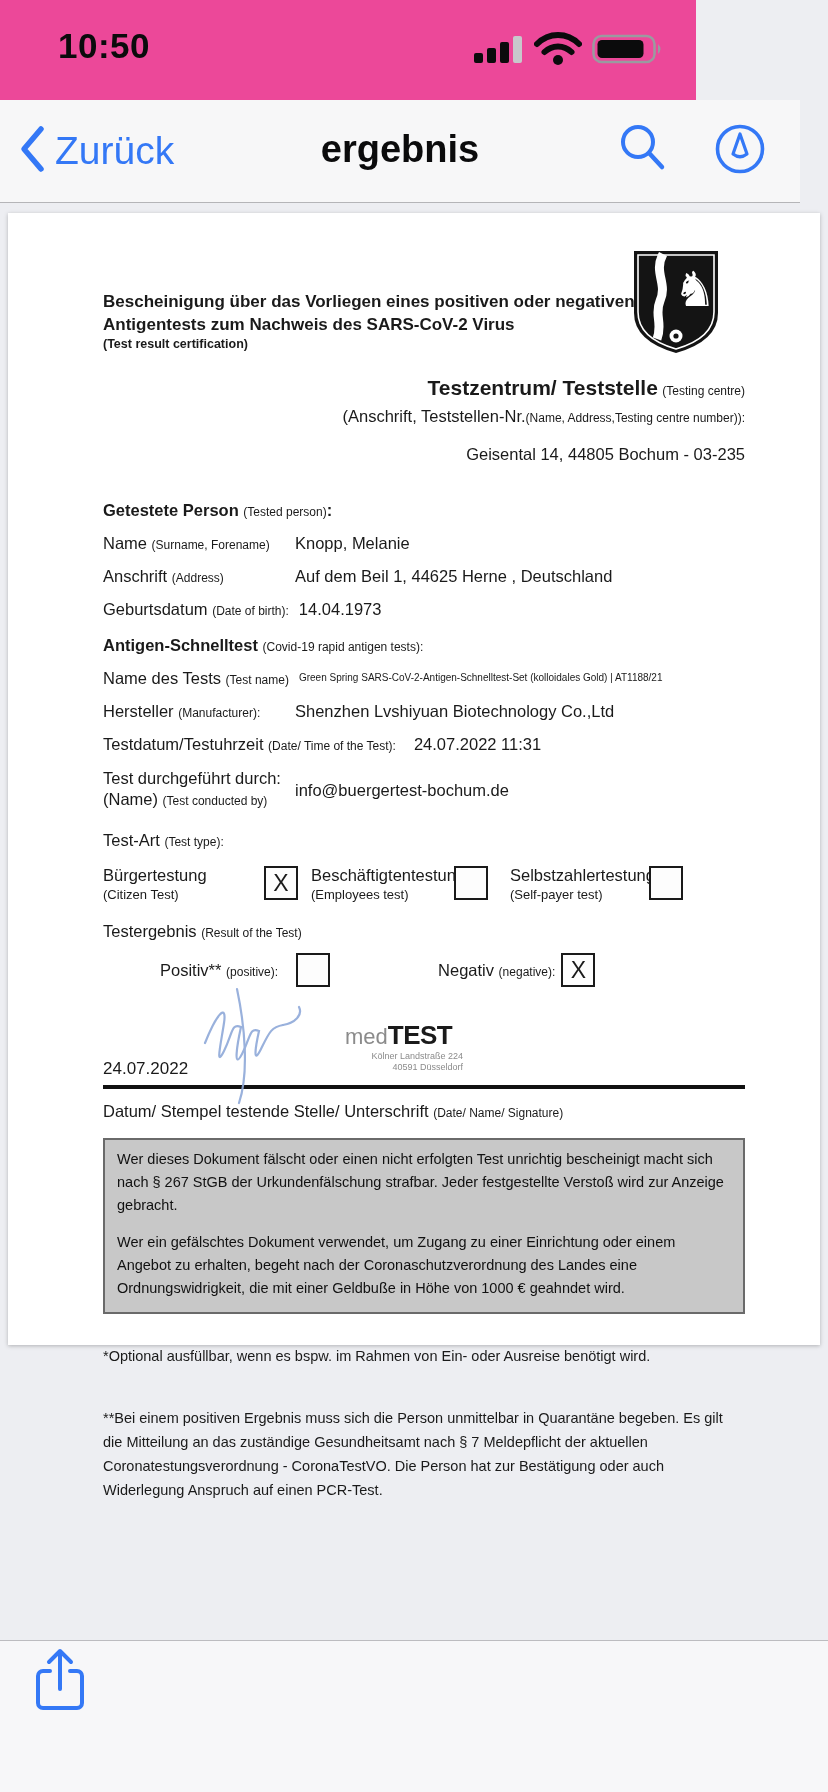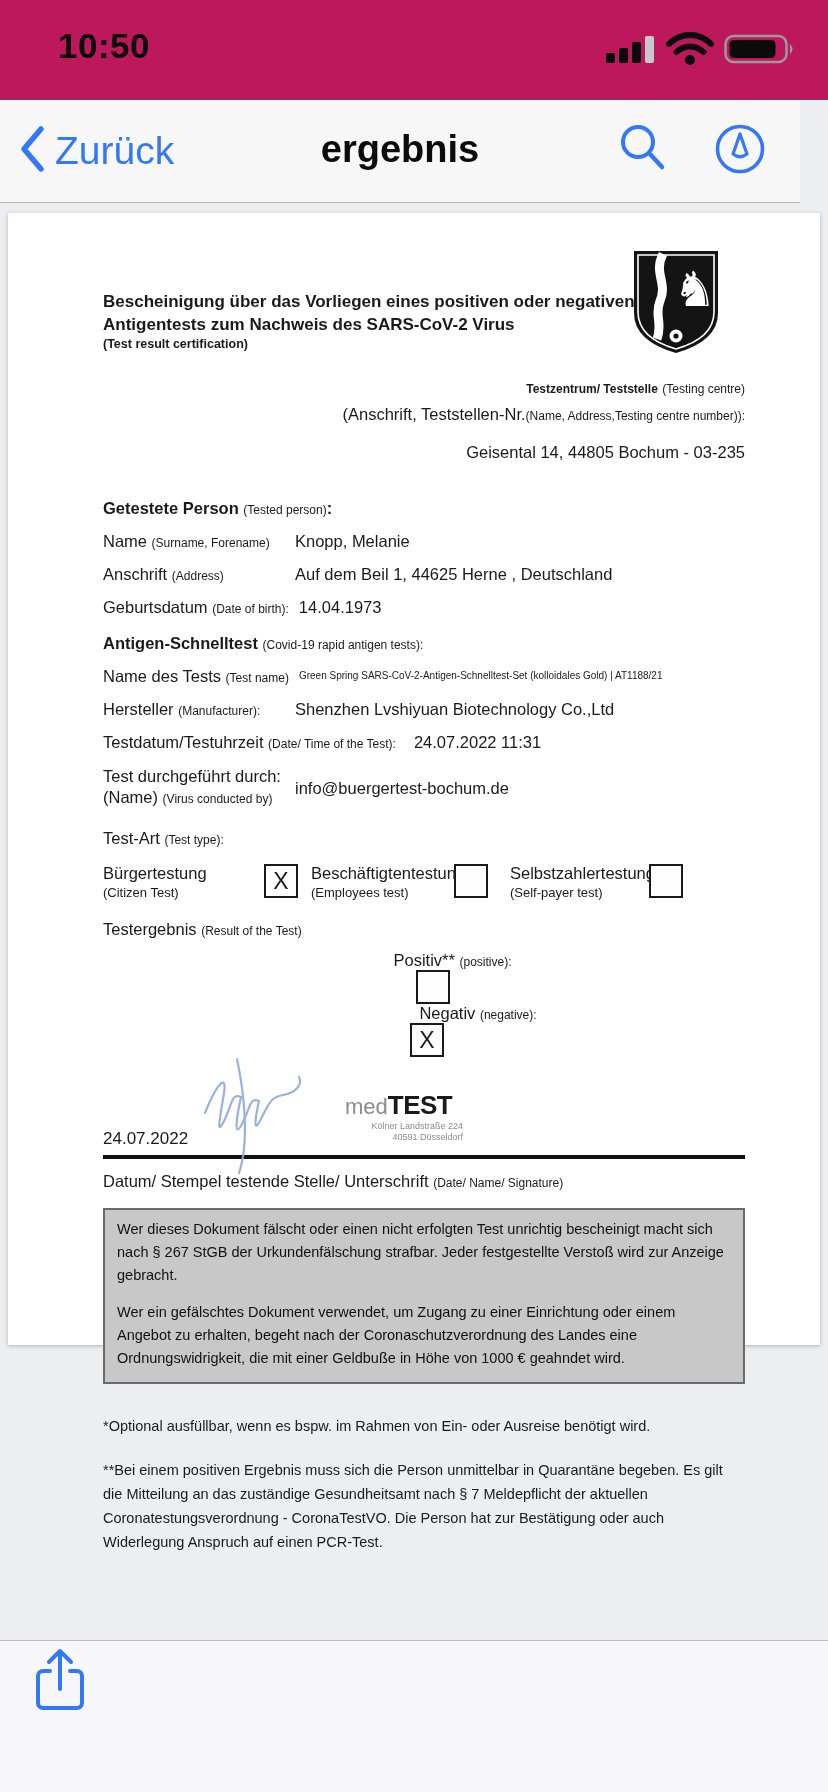--- a/index.html
+++ b/index.html
@@ -4,22 +4,22 @@
 <style>
   * { margin:0; padding:0; box-sizing:border-box; }
   html,body { background:#000; }
   body { font-family:"Liberation Sans", sans-serif; }
   .screen {
     position:relative; width:828px; height:1792px; margin:0 auto;
     background:#edeef2; overflow:hidden;
   }
   
   .status-bar {
-    position:absolute; top:0; left:0; width:828px; height:100px;
-    background:#be185d; z-index:30;
+    position:absolute; top:0; left:0; width:696px; height:100px;
+    background:#ec4899; z-index:30;
   }
   .status-time {
     position:absolute; left:58px; top:26px;
     font-size:35px; font-weight:bold; color:#0b0b0c; letter-spacing:.5px;
   }
   .status-icons { position:absolute; right:30px; top:32px; display:flex; align-items:center; gap:10px; }
   .nav-bar {
     position:absolute; top:100px; left:0; width:800px; height:103px;
     background:#f7f7f8; border-bottom:1px solid #b5b5b8; z-index:30;
   }
@@ -37,60 +37,60 @@
   .content { position:absolute; top:203px; left:0; width:828px; height:1437px; background:#edeef2; }
   .page {
     position:absolute; left:8px; top:10px; width:812px; height:1132px;
     background:#ffffff; box-shadow:0 1px 4px rgba(0,0,0,.25);
     padding:0 75px 0 95px; color:#1a1a1a;
   }
   .doc-title { margin-top:77px; width:585px; font-size:17px; font-weight:bold; line-height:23px; }
   .doc-title-note { font-size:12.5px; font-weight:bold; margin-top:1px; }
   .emblem { position:absolute; left:624px; top:36px; }
   .centre-block { text-align:right; margin-top:26px; line-height:22px; }
-  .centre-h { font-size:12px; font-weight:bold; }
+  .centre-h { font-size:21px; font-weight:bold; }
   .note { font-size:12px; font-weight:normal; }
   .centre-l2 { font-size:16.5px; margin-top:3px; }
   .centre-addr { font-size:16.5px; margin-top:14px; }
   .sec-head { font-size:16.5px; font-weight:bold; }
   .row { display:flex; align-items:flex-start; margin-top:14px; }
   .row-label { flex:0 0 auto; min-width:192px; padding-right:10px; font-size:16.5px; white-space:nowrap; }
   .row-value { font-size:16.5px; }
   .row-value.small { font-size:10px; padding-top:3px;text-align:right; }
   .person-head { margin-top:36px; }
   .test-head { margin-top:17px; }
   .typ-head { margin-top:19px; }
   .options-row { display:flex; align-items:flex-start; margin-top:16px; }
   .opt-label { font-size:16.5px; line-height:19px; }
   .opt-sub { font-size:13px; }
   .cbox {
     flex:0 0 auto; width:34px; height:34px; border:2.5px solid #1a1a1a; background:#fdfdfd;
     display:flex; align-items:center; justify-content:center;
     font-size:23px; color:#1a1a1a;
   }
   .w1 { width:161px; } .w2 { width:143px; } .w3 { width:139px; }
-  .result-row { display:flex; align-items:center; margin-top:12px;flex-direction:column; }
+  .result-row { display:flex; align-items:center; margin-top:12px; }
   .res-label { font-size:16.5px; }
   .stamp-area { position:relative; height:92px; margin-top:4px; }
   .sig-svg { position:absolute; left:88px; top:-14px; }
   .stamp-text { position:absolute; left:242px; top:0; width:118px;margin-top:29px; }
   .stamp-brand { white-space:nowrap; }
   .stamp-med { font-size:22px; color:#8b8b8b; }
   .stamp-test { font-size:26px; font-weight:bold; color:#1a1a1a; letter-spacing:-.5px; }
   .stamp-addr { font-size:9px; color:#8b8b8b; line-height:11px; text-align:right; margin-top:0; }
   .stamp-date { position:absolute; left:0; bottom:4px; font-size:17px; }
   .sig-rule { border-top:4px solid #111; margin-top:2px; }
   .sig-caption { margin-top:13px; font-size:16.5px; }
   .legal-box {
     margin-top:17px; border:2px solid #6a6a6a; background:#c8c8c8;
     padding:8px 12px 12px 12px; font-size:14.5px; line-height:23px; color:#111;
   }
   .legal-box p + p { margin-top:14px; }
   .footnote1 { margin-top:30px; font-size:14.5px; line-height:24px; }
-  .footnote2 { margin-top:20px; font-size:14.5px; line-height:24px; }
+  .footnote2 { margin-top:38px; font-size:14.5px; line-height:24px; }
   
   .toolbar {
     position:absolute; left:0; top:1640px; width:828px; height:152px;
     background:#f7f7f9; border-top:1px solid #bcbcc0; z-index:30;
   }
   .share-btn { position:absolute; left:32px; top:6px; cursor:pointer; }
   .home-indicator {
     position:absolute; left:276px; bottom:10px; width:276px; height:11px;
     background:#0c0c0c; border-radius:6px;
   }
@@ -213,21 +213,21 @@
         <div class="row-label"><span>Hersteller</span> <span class="note">(Manufacturer):</span></div>
         <div class="row-value">Shenzhen Lvshiyuan Biotechnology Co.,Ltd</div>
       </div>
       <div class="row">
         <div class="row-label" style="min-width:0;"><span>Testdatum/Testuhrzeit</span> <span class="note">(Date/ Time of the Test):</span></div>
         <div class="row-value" style="padding-left:8px;">24.07.2022 11:31</div>
       </div>
       <div class="row" style="align-items:center;">
         <div class="row-label" style="line-height:21px;">
           <div><span>Test durchgeführt durch:</span></div>
-          <div><span>(Name)</span> <span class="note">(Virus conducted by)</span></div>
+          <div><span>(Name)</span> <span class="note">(Test conducted by)</span></div>
         </div>
         <div class="row-value">info@buergertest-bochum.de</div>
       </div>
 
       <div class="sec-head typ-head" style="font-weight:normal;">
         <span>Test-Art</span>
         <span class="note">(Test type):</span>
       </div>
 
       <div class="options-row">

